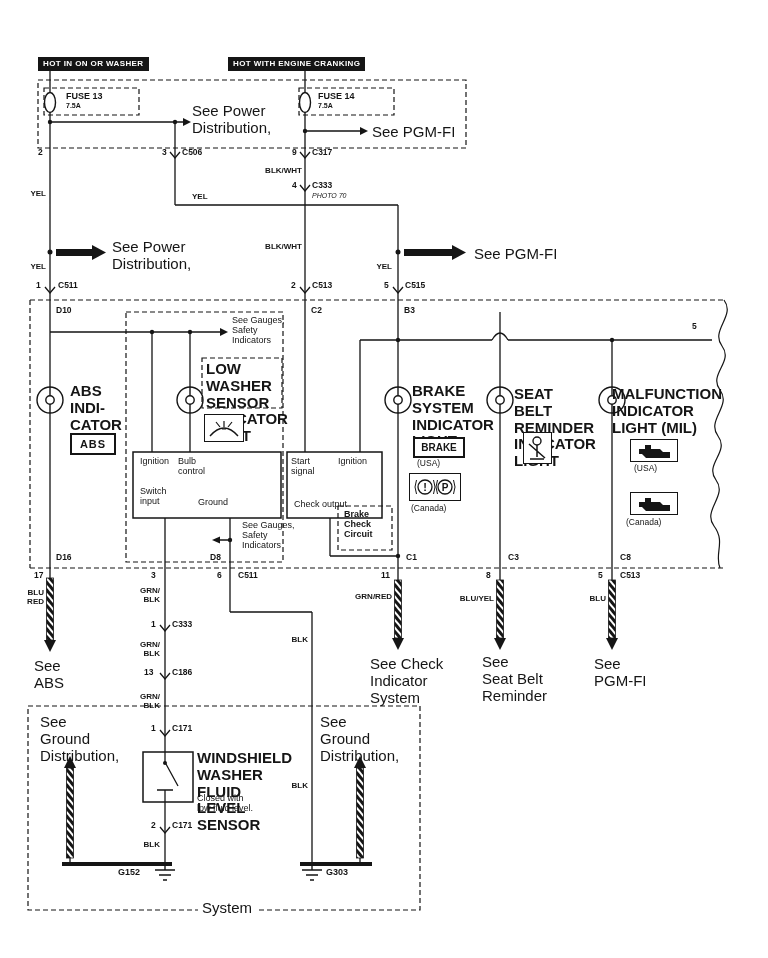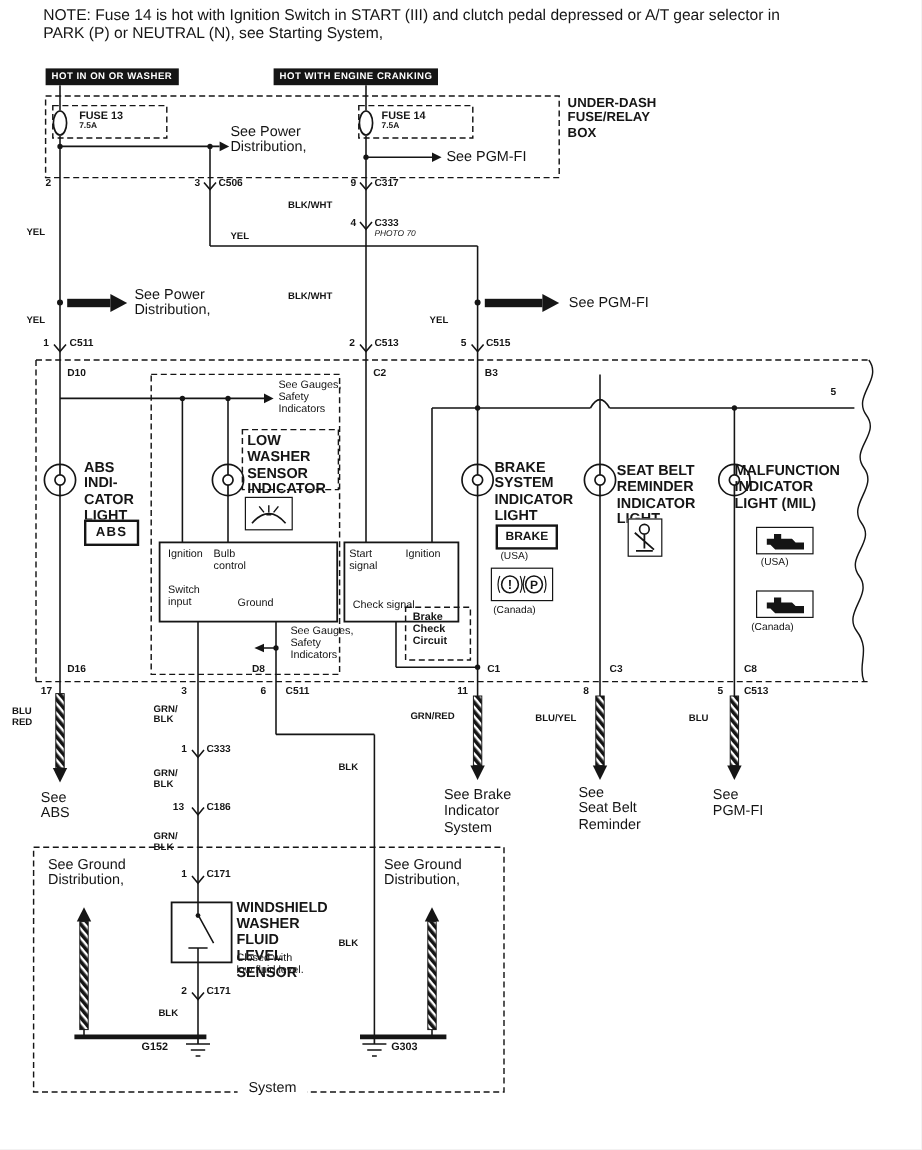--- a/index.html
+++ b/index.html
@@ -1,25 +1,25 @@
 <!DOCTYPE html>
 <html><head>
 <meta charset="utf-8">
 <style>
   html,body{margin:0;padding:0;background:#e8e8e8;}
   .canvas{position:relative;width:768px;height:958px;background:#ffffff;overflow:hidden;
           font-family:"Liberation Sans", sans-serif;color:#151515;}
   svg.layer{position:absolute;left:0;top:0;}
   .L{position:absolute;white-space:pre-line;line-height:1.12;color:#151515;}
   .b{font-weight:700}
-  .r{}
+  .r{text-align:right}
   .c{text-align:center}
   .i{font-style:italic}
   .f7{font-size:7px}.f8{font-size:8px}.f85{font-size:8.5px}.f9{font-size:9px}
-  .f95{font-size:12px}.f10{font-size:10px}.f11{font-size:11px}.f13{font-size:13px}
+  .f95{font-size:15px}.f10{font-size:10px}.f11{font-size:11px}.f13{font-size:13px}
   .banner{position:absolute;background:#151515;color:#fff;font-weight:700;font-size:8px;
           padding:3px 5px;letter-spacing:.4px;line-height:1;}
   .badge{position:absolute;border:2px solid #151515;display:flex;align-items:center;
          justify-content:center;font-weight:700;background:#fff;}
   .badge.thin{border-width:1.5px}
   .whitebg{background:#fff;padding:0 3px;}
 </style>
 </head>
 <body>
 
@@ -159,29 +159,24 @@
       <path stroke-width="1.4" d="M165,864 V870 M155,870 H175 M159,875 H171 M163,880 H167"></path>
       <path stroke-width="1.4" d="M312,864 V870 M302,870 H322 M306,875 H318 M310,880 H314"></path>
     </g>
 
     <g stroke="#151515" stroke-width="1.3" fill="none">
       <path d="M165,752 V762 M166,764 L178,786 M157,790 H173 M165,790 V802"></path>
       <circle cx="165" cy="763" r="2" fill="#151515" stroke="none"></circle>
     </g>
   </svg>
 
-  <div class="L f13" style="left:36px;top:6px;width:722px">NOTE: Fuse 14 is hot with Ignition Switch in START (III) and clutch pedal depressed or A/T gear selector in
-PARK (P) or NEUTRAL (N), see Starting System,</div>
 
   <div class="banner" style="left:38px;top:57px">HOT IN ON OR WASHER</div>
   <div class="banner" style="left:228px;top:57px">HOT WITH ENGINE CRANKING</div>
 
-  <div class="L b f11" style="left:473px;top:80px;width:100px">UNDER-DASH
-FUSE/RELAY
-BOX</div>
   <div class="L b f9" style="left:66px;top:91px">FUSE 13</div>
   <div class="L b f7" style="left:66px;top:102px">7.5A</div>
   <div class="L b f9" style="left:318px;top:91px">FUSE 14</div>
   <div class="L b f7" style="left:318px;top:102px">7.5A</div>
   <div class="L f95" style="left:192px;top:103px;width:85px">See Power
 Distribution,</div>
   <div class="L f95" style="left:372px;top:124px">See PGM-FI</div>
 
   <div class="L b f85" style="left:38px;top:148px">2</div>
   <div class="L b f85" style="left:162px;top:148px">3</div>
@@ -287,21 +282,21 @@
   <div class="L f9" style="left:140px;top:456px">Ignition</div>
   <div class="L f9" style="left:178px;top:456px">Bulb
 control</div>
   <div class="L f9" style="left:140px;top:486px">Switch
 input</div>
   <div class="L f9" style="left:198px;top:497px">Ground</div>
 
   <div class="L f9" style="left:291px;top:456px">Start
 signal</div>
   <div class="L f9" style="left:338px;top:456px">Ignition</div>
-  <div class="L f9" style="left:294px;top:499px">Check signal</div>
+  <div class="L f9" style="left:294px;top:499px">Check output</div>
   <div class="L b f9" style="left:344px;top:509px;width:46px">Brake
 Check
 Circuit</div>
   <div class="L f9" style="left:242px;top:520px;width:62px">See Gauges,
 Safety
 Indicators</div>
 
   <div class="L b f85" style="left:56px;top:553px">D16</div>
   <div class="L b f85" style="left:34px;top:571px">17</div>
   <div class="L b f85" style="left:151px;top:571px">3</div>
@@ -335,21 +330,21 @@
   <div class="L b f85" style="left:172px;top:620px">C333</div>
   <div class="L b f85" style="left:144px;top:668px">13</div>
   <div class="L b f85" style="left:172px;top:668px">C186</div>
   <div class="L b f85" style="left:151px;top:724px">1</div>
   <div class="L b f85" style="left:172px;top:724px">C171</div>
   <div class="L b f85" style="left:151px;top:821px">2</div>
   <div class="L b f85" style="left:172px;top:821px">C171</div>
 
   <div class="L f95" style="left:34px;top:658px">See
 ABS</div>
-  <div class="L f95" style="left:370px;top:656px">See Brake
+  <div class="L f95" style="left:370px;top:656px">See Check
 Indicator
 System</div>
   <div class="L f95" style="left:482px;top:654px">See
 Seat Belt
 Reminder</div>
   <div class="L f95" style="left:594px;top:656px">See
 PGM-FI</div>
   <div class="L f95" style="left:40px;top:714px;width:80px">See Ground
 Distribution,</div>
   <div class="L f95" style="left:320px;top:714px;width:80px">See Ground

